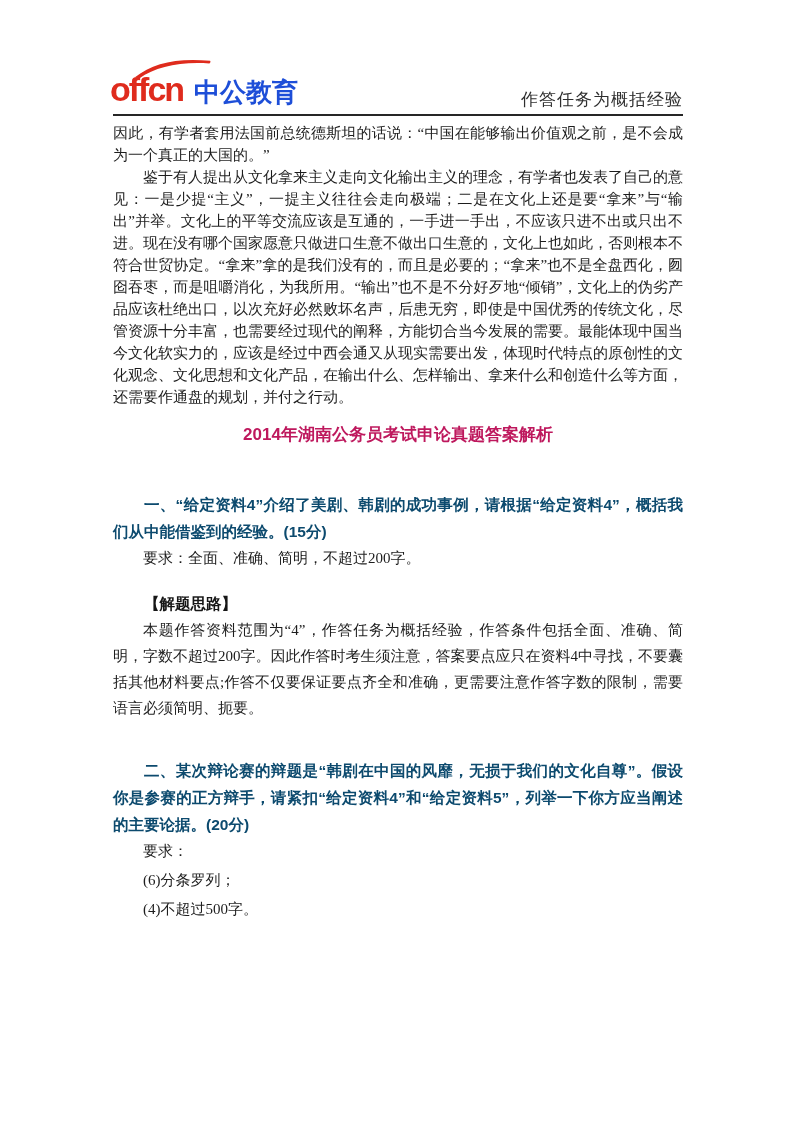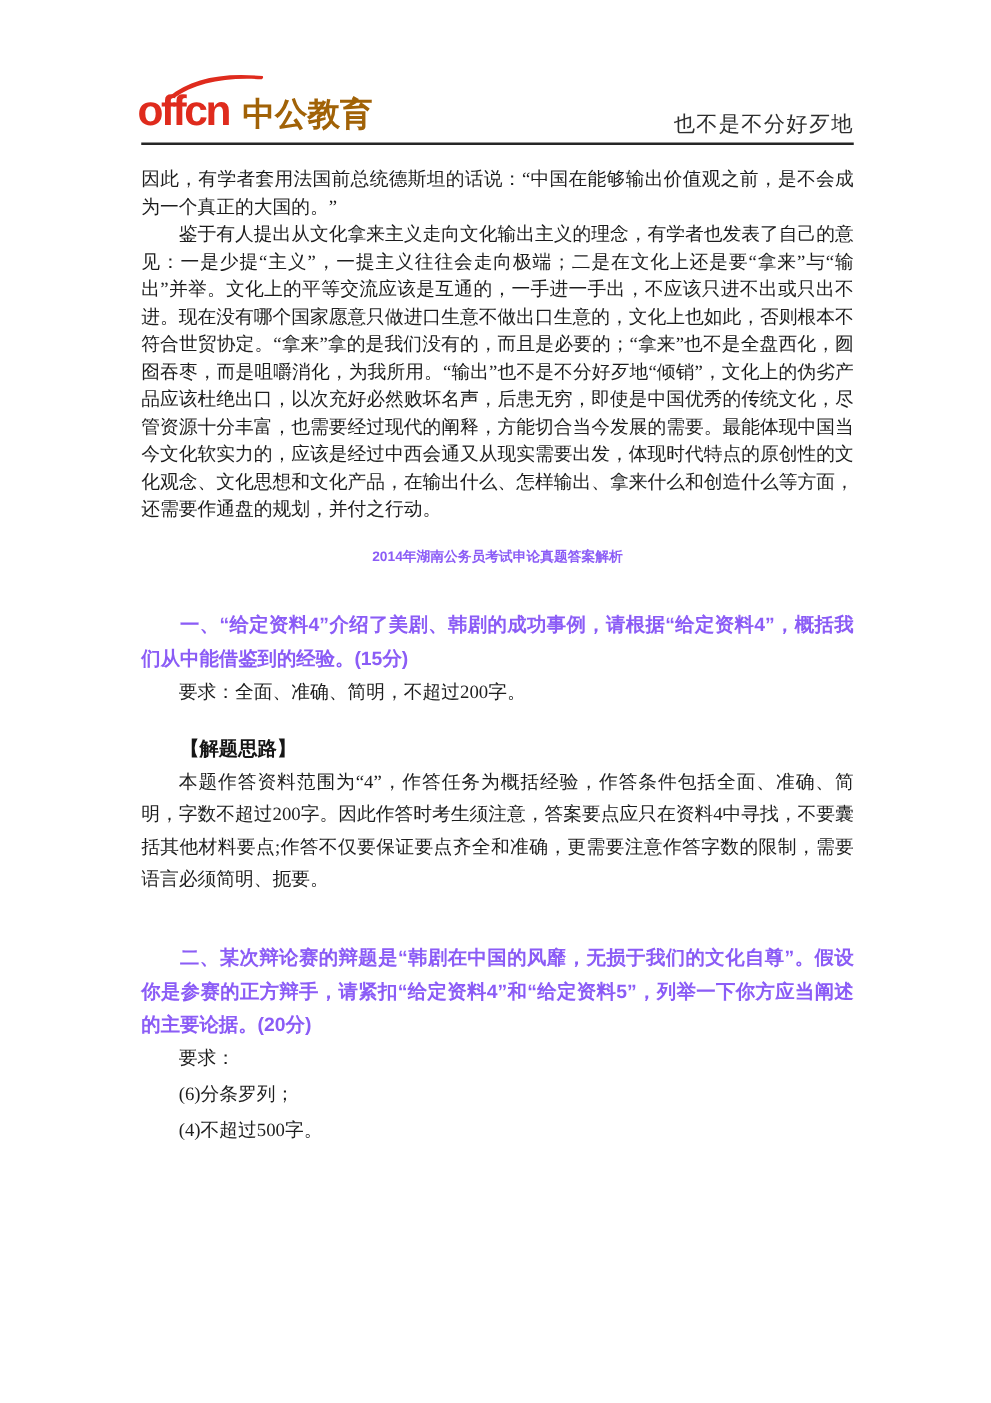--- a/index.html
+++ b/index.html
@@ -18,42 +18,42 @@
   .brand{position:absolute;left:-3px;bottom:8px;display:flex;align-items:baseline;gap:11px;}
   .logo-en-wrap{position:relative;display:inline-block;}
   .logo-en{
     font-family:"Liberation Sans","DejaVu Sans",sans-serif;
     font-weight:bold;font-size:34px;line-height:1;
     letter-spacing:-2px;color:#df2b1d;
   }
   .swoosh{position:absolute;top:-16px;left:24px;width:78px;height:24px;}
   .logo-cn{
     font-family:Liberation Sans, sans-serif;
-    font-weight:bold;font-size:26px;line-height:1;color:#a16207;
+    font-weight:bold;font-size:26px;line-height:1;color:#1d4ed8;
   }
   .tagline{
     position:absolute;right:0;bottom:3px;
     font-size:17px;color:#2e2e2e;letter-spacing:1px;
   }
   
-  .doc{padding-top:17px;}
+  .doc{padding-top:6px;}
   .body{margin:0;font-size:15px;line-height:22px;text-align:justify;}
   .qa{line-height:26px;}
   .ind{text-indent:2em;}
   .title{
-    margin:15px 0 0;font-size:11px;line-height:24px;
+    margin:15px 0 0;font-size:17px;line-height:24px;
     font-weight:bold;text-align:center;
     font-family:"Liberation Sans","DejaVu Sans",sans-serif;
-    color:#8b5cf6;
+    color:#be185d;
   }
   .qhead{
-    margin:29px 0 0;font-weight:bold;font-size:15.5px;line-height:27px;
+    margin:44px 0 0;font-weight:bold;font-size:15.5px;line-height:27px;
     text-indent:2em;text-align:justify;
     font-family:"Liberation Sans","DejaVu Sans",sans-serif;
-    color:#8b5cf6;
+    color:#0c4a6e;
   }
   .qhead.q2{margin-top:36px;}
   .label{
     margin:20px 0 0;font-weight:bold;font-size:15.5px;line-height:26px;
     text-indent:2em;
     font-family:"Liberation Sans","DejaVu Sans",sans-serif;
     color:#161616;
   }
   .li{margin-top:3px;}
 </style>
@@ -65,21 +65,21 @@
   <header class="header">
     <div class="brand">
       <span class="logo-en-wrap">
         <svg class="swoosh" viewBox="0 0 120 34" aria-hidden="true">
           <path d="M2 31 C 28 10, 66 1, 117 6 C 118 7, 118 9, 116 10 C 70 7, 34 15, 8 33 Z" fill="#df2b1d"></path>
         </svg>
         <span class="logo-en">offcn</span>
       </span>
       <span class="logo-cn">中公教育</span>
     </div>
-    <div class="tagline">也不是不分好歹地</div>
+    <div class="tagline">作答任务为概括经验</div>
   </header>
 
   <main class="doc">
 
     <p class="body">因此，有学者套用法国前总统德斯坦的话说：“中国在能够输出价值观之前，是不会成为一个真正的大国的。”</p>
     <p class="body ind">鉴于有人提出从文化拿来主义走向文化输出主义的理念，有学者也发表了自己的意见：一是少提“主义”，一提主义往往会走向极端；二是在文化上还是要“拿来”与“输出”并举。文化上的平等交流应该是互通的，一手进一手出，不应该只进不出或只出不进。现在没有哪个国家愿意只做进口生意不做出口生意的，文化上也如此，否则根本不符合世贸协定。“拿来”拿的是我们没有的，而且是必要的；“拿来”也不是全盘西化，囫囵吞枣，而是咀嚼消化，为我所用。“输出”也不是不分好歹地“倾销”，文化上的伪劣产品应该杜绝出口，以次充好必然败坏名声，后患无穷，即使是中国优秀的传统文化，尽管资源十分丰富，也需要经过现代的阐释，方能切合当今发展的需要。最能体现中国当今文化软实力的，应该是经过中西会通又从现实需要出发，体现时代特点的原创性的文化观念、文化思想和文化产品，在输出什么、怎样输出、拿来什么和创造什么等方面，还需要作通盘的规划，并付之行动。</p>
 
     <h1 class="title">2014年湖南公务员考试申论真题答案解析</h1>
 
     <section>

